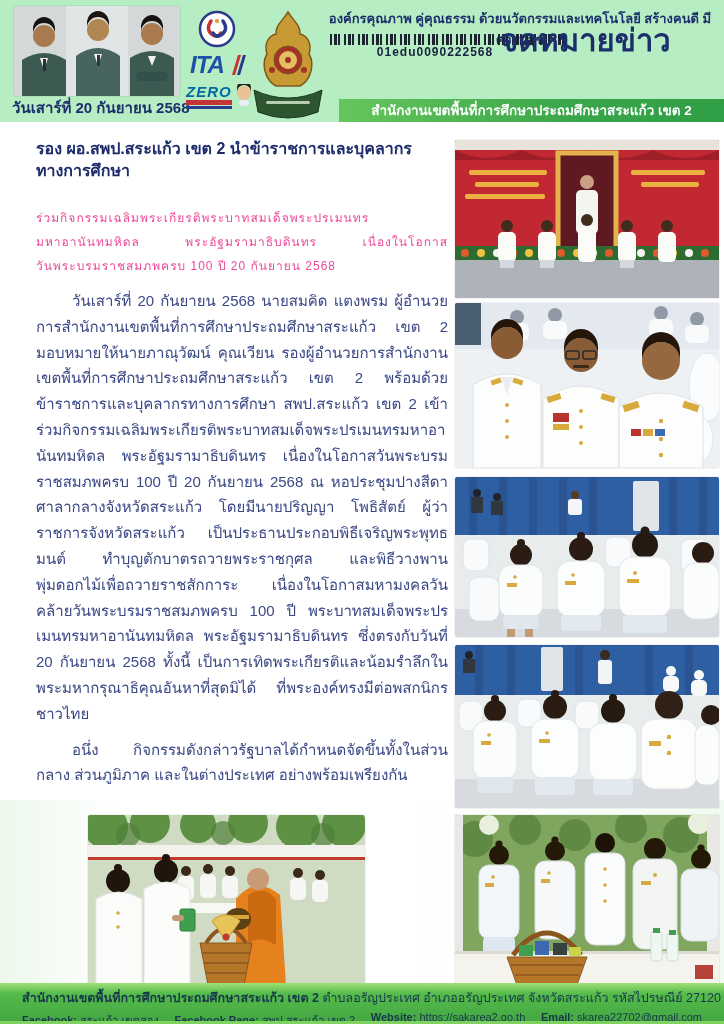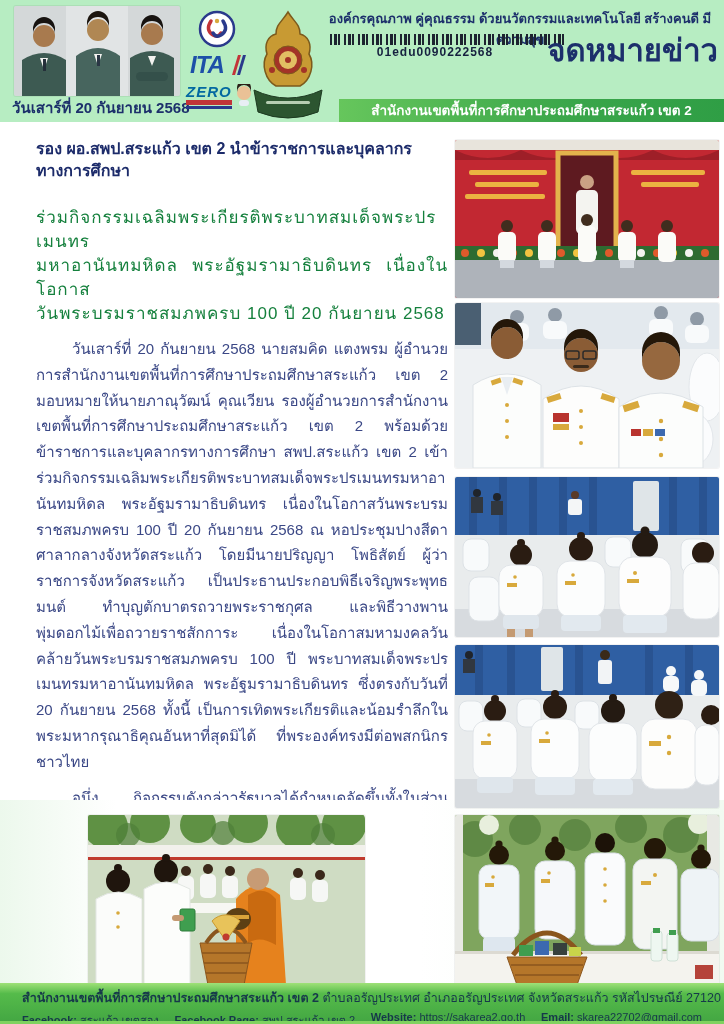--- a/index.html
+++ b/index.html
@@ -16,31 +16,31 @@
   .logo-zero{position:absolute;left:186px;top:84px;width:70px;height:34px;display:flex;align-items:flex-start;gap:3px;}
   .zero-wrap{display:flex;flex-direction:column;}
   .zero-text{font-size:15px;font-weight:900;font-style:italic;color:#0369a1;letter-spacing:1px;line-height:15px;}
   .zero-bar-red{width:46px;height:5px;background:#c23438;margin-top:1px;}
   .zero-bar-blue{width:46px;height:3px;background:#2a3a8c;margin-top:1px;}
   .logo-obec{position:absolute;left:252px;top:10px;width:72px;height:110px;}
   .motto{position:absolute;left:322px;top:8px;width:396px;text-align:center;font-size:13px;font-weight:600;color:#1c2f6b;}
   .barcode{position:absolute;left:330px;top:34px;width:236px;height:11px;
       background:repeating-linear-gradient(90deg,#1d2430 0 2px,transparent 2px 4px,#1d2430 4px 7px,transparent 7px 8px,#1d2430 8px 10px,transparent 10px 14px);}
   .barcode-num{position:absolute;left:360px;top:45px;width:150px;text-align:center;font-size:12px;font-weight:bold;letter-spacing:1px;color:#16213f;}
-  .mast-thai{position:absolute;left:500px;top:24px;width:218px;text-align:right;font-size:31px;font-weight:bold;color:#1c2f6b;line-height:34px;margin-top:10px;}
+  .mast-thai{position:absolute;left:500px;top:24px;width:218px;text-align:left;font-size:31px;font-weight:bold;color:#1c2f6b;line-height:34px;}
   .mast-en{position:absolute;left:330px;top:52px;width:388px;text-align:right;
       font-family:"DejaVu Serif","Liberation Serif",serif;font-weight:bold;font-size:45px;line-height:48px;letter-spacing:2px;
       color:#f2fbf4;-webkit-text-stroke:2.2px #26336b;text-shadow:2px 3px 0 rgba(38,51,107,.28);}
   .office-banner{position:absolute;left:339px;top:99px;width:385px;height:23px;line-height:23px;text-align:center;
       background:linear-gradient(90deg,#66c65c 0%,#3aa64a 60%,#2f9e45 100%);color:#ffffff;font-size:13.5px;font-weight:bold;}
 
   
   .main-left{position:absolute;left:36px;top:138px;width:412px;color:#3b4886;}
   .headline{margin:0 0 24px 0;font-size:16px;font-weight:bold;color:#1c2b6a;line-height:22px;}
-  .subheadline{color:#15803d;font-size:17px;line-height:24px;letter-spacing:1px;}
+  .subheadline{color:#ec4899;font-size:12px;line-height:24px;letter-spacing:1px;}
   .sub-line-j{text-align:justify;text-align-last:justify;}
   .body-p{margin:10px 0 0 0;font-size:15px;line-height:25.8px;text-align:justify;text-indent:36px;color:#3b4886;}
   .credits{margin-top:16px;font-size:12.5px;line-height:1.55;color:#2c3c85;}
   .credit-label{font-weight:bold;}
 
   
   .photo{position:absolute;border-radius:2px;overflow:hidden;box-shadow:0 0 0 1px rgba(0,0,0,.05);}
   .photo svg{display:block;}
   .photo-1{left:455px;top:140px;width:264px;height:158px;}
   .photo-2{left:455px;top:303px;width:264px;height:165px;}

